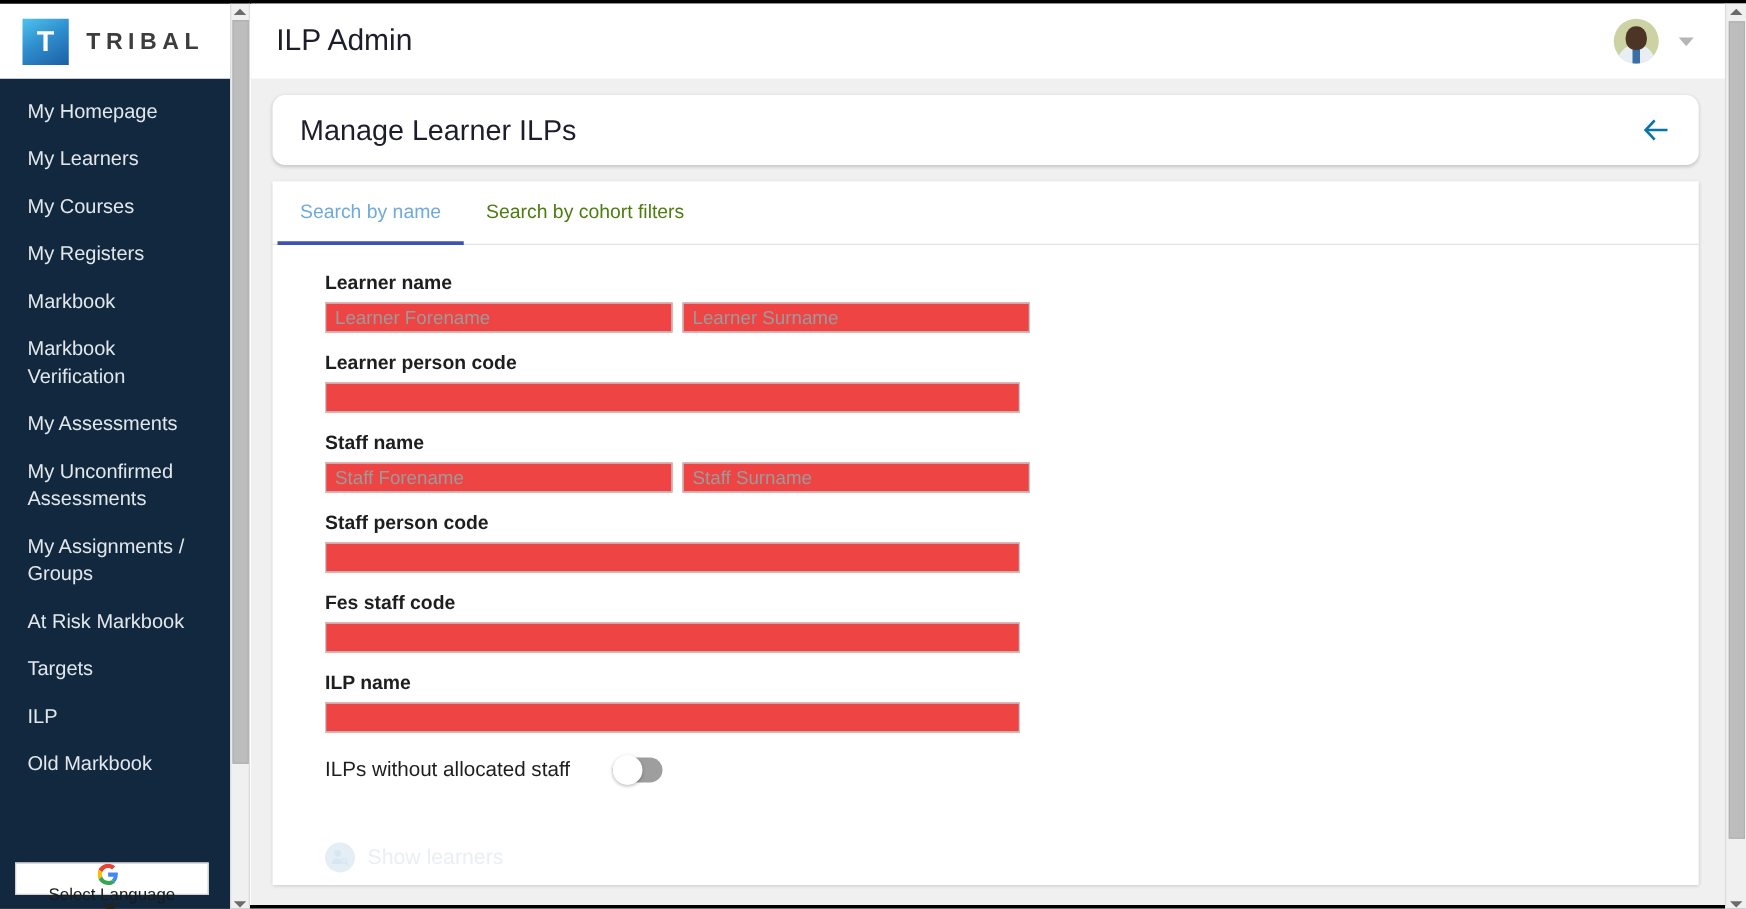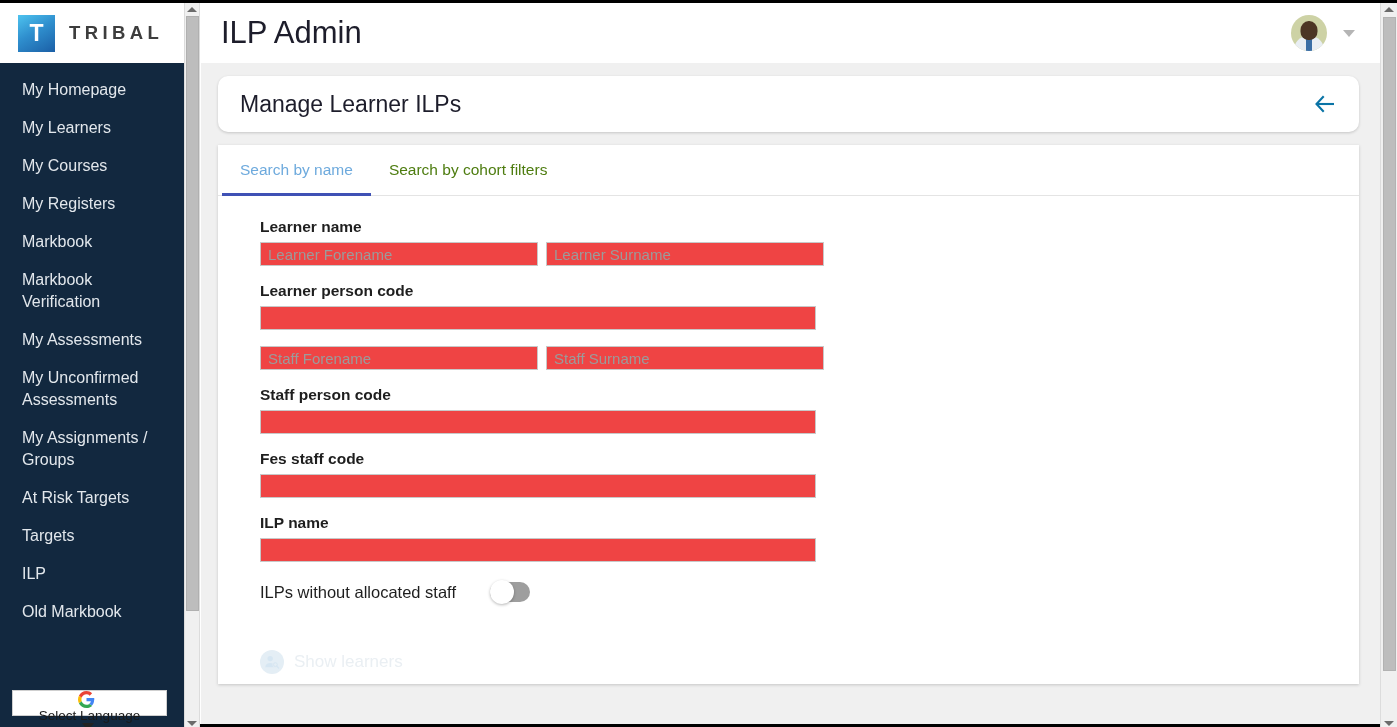--- a/index.html
+++ b/index.html
@@ -136,21 +136,21 @@
   }
   #topbar {
     height: 60px;
     background: #ffffff;
     display: flex;
     align-items: center;
     padding: 0 0 0 20px;
     position: relative;
   }
   #page-title {
-    font-size: 31px;
+    font-size: 24px;
     color: #1d1d2b;
     font-weight: 400;
   }
   #user-area {
     position: absolute;
     right: 42px; top: 0;
     height: 60px;
     display: flex; align-items: center;
   }
   #avatar {
@@ -356,21 +356,21 @@
     <div id="nav">
       <a class="nav-item">My Homepage</a>
       <a class="nav-item">My Learners</a>
       <a class="nav-item">My Courses</a>
       <a class="nav-item">My Registers</a>
       <a class="nav-item">Markbook</a>
       <a class="nav-item">Markbook Verification</a>
       <a class="nav-item">My Assessments</a>
       <a class="nav-item">My Unconfirmed Assessments</a>
       <a class="nav-item">My Assignments / Groups</a>
-      <a class="nav-item">At Risk Targets</a>
+      <a class="nav-item">At Risk Markbook</a>
       <a class="nav-item">Targets</a>
       <a class="nav-item">ILP</a>
       <a class="nav-item">Old Markbook</a>
     </div>
 
     <div id="lang-widget">
       <svg class="g-logo" viewBox="0 0 48 48">
         <path fill="#EA4335" d="M24 9.5c3.5 0 6.6 1.2 9 3.6l6.8-6.8C35.6 2.4 30.2 0 24 0 14.6 0 6.5 5.4 2.6 13.2l7.9 6.2C12.4 13.7 17.7 9.5 24 9.5z"></path>
         <path fill="#4285F4" d="M46.1 24.6c0-1.6-.1-3.1-.4-4.6H24v9.1h12.4c-.5 2.9-2.2 5.3-4.6 6.9l7.2 5.6c4.2-3.9 6.6-9.6 6.6-17z"></path>
         <path fill="#FBBC05" d="M10.5 28.6c-.5-1.4-.8-2.9-.8-4.6s.3-3.2.8-4.6l-7.9-6.2C1 16.4 0 20.1 0 24s1 7.6 2.6 10.8l7.9-6.2z"></path>
@@ -430,20 +430,21 @@
               <input class="txt half" type="text" placeholder="Learner Surname" style="">
             </div>
           </div>
 
           <div class="field-group">
             <label class="field-label">Learner person code</label>
             <input class="txt full" type="text" placeholder="" style="">
           </div>
 
           <div class="field-group">
+            <label class="field-label">Staff name</label>
             <div class="inputs-row">
               <input class="txt half" type="text" placeholder="Staff Forename" style="">
               <input class="txt half" type="text" placeholder="Staff Surname" style="">
             </div>
           </div>
 
           <div class="field-group">
             <label class="field-label">Staff person code</label>
             <input class="txt full" type="text" placeholder="" style="">
           </div>

